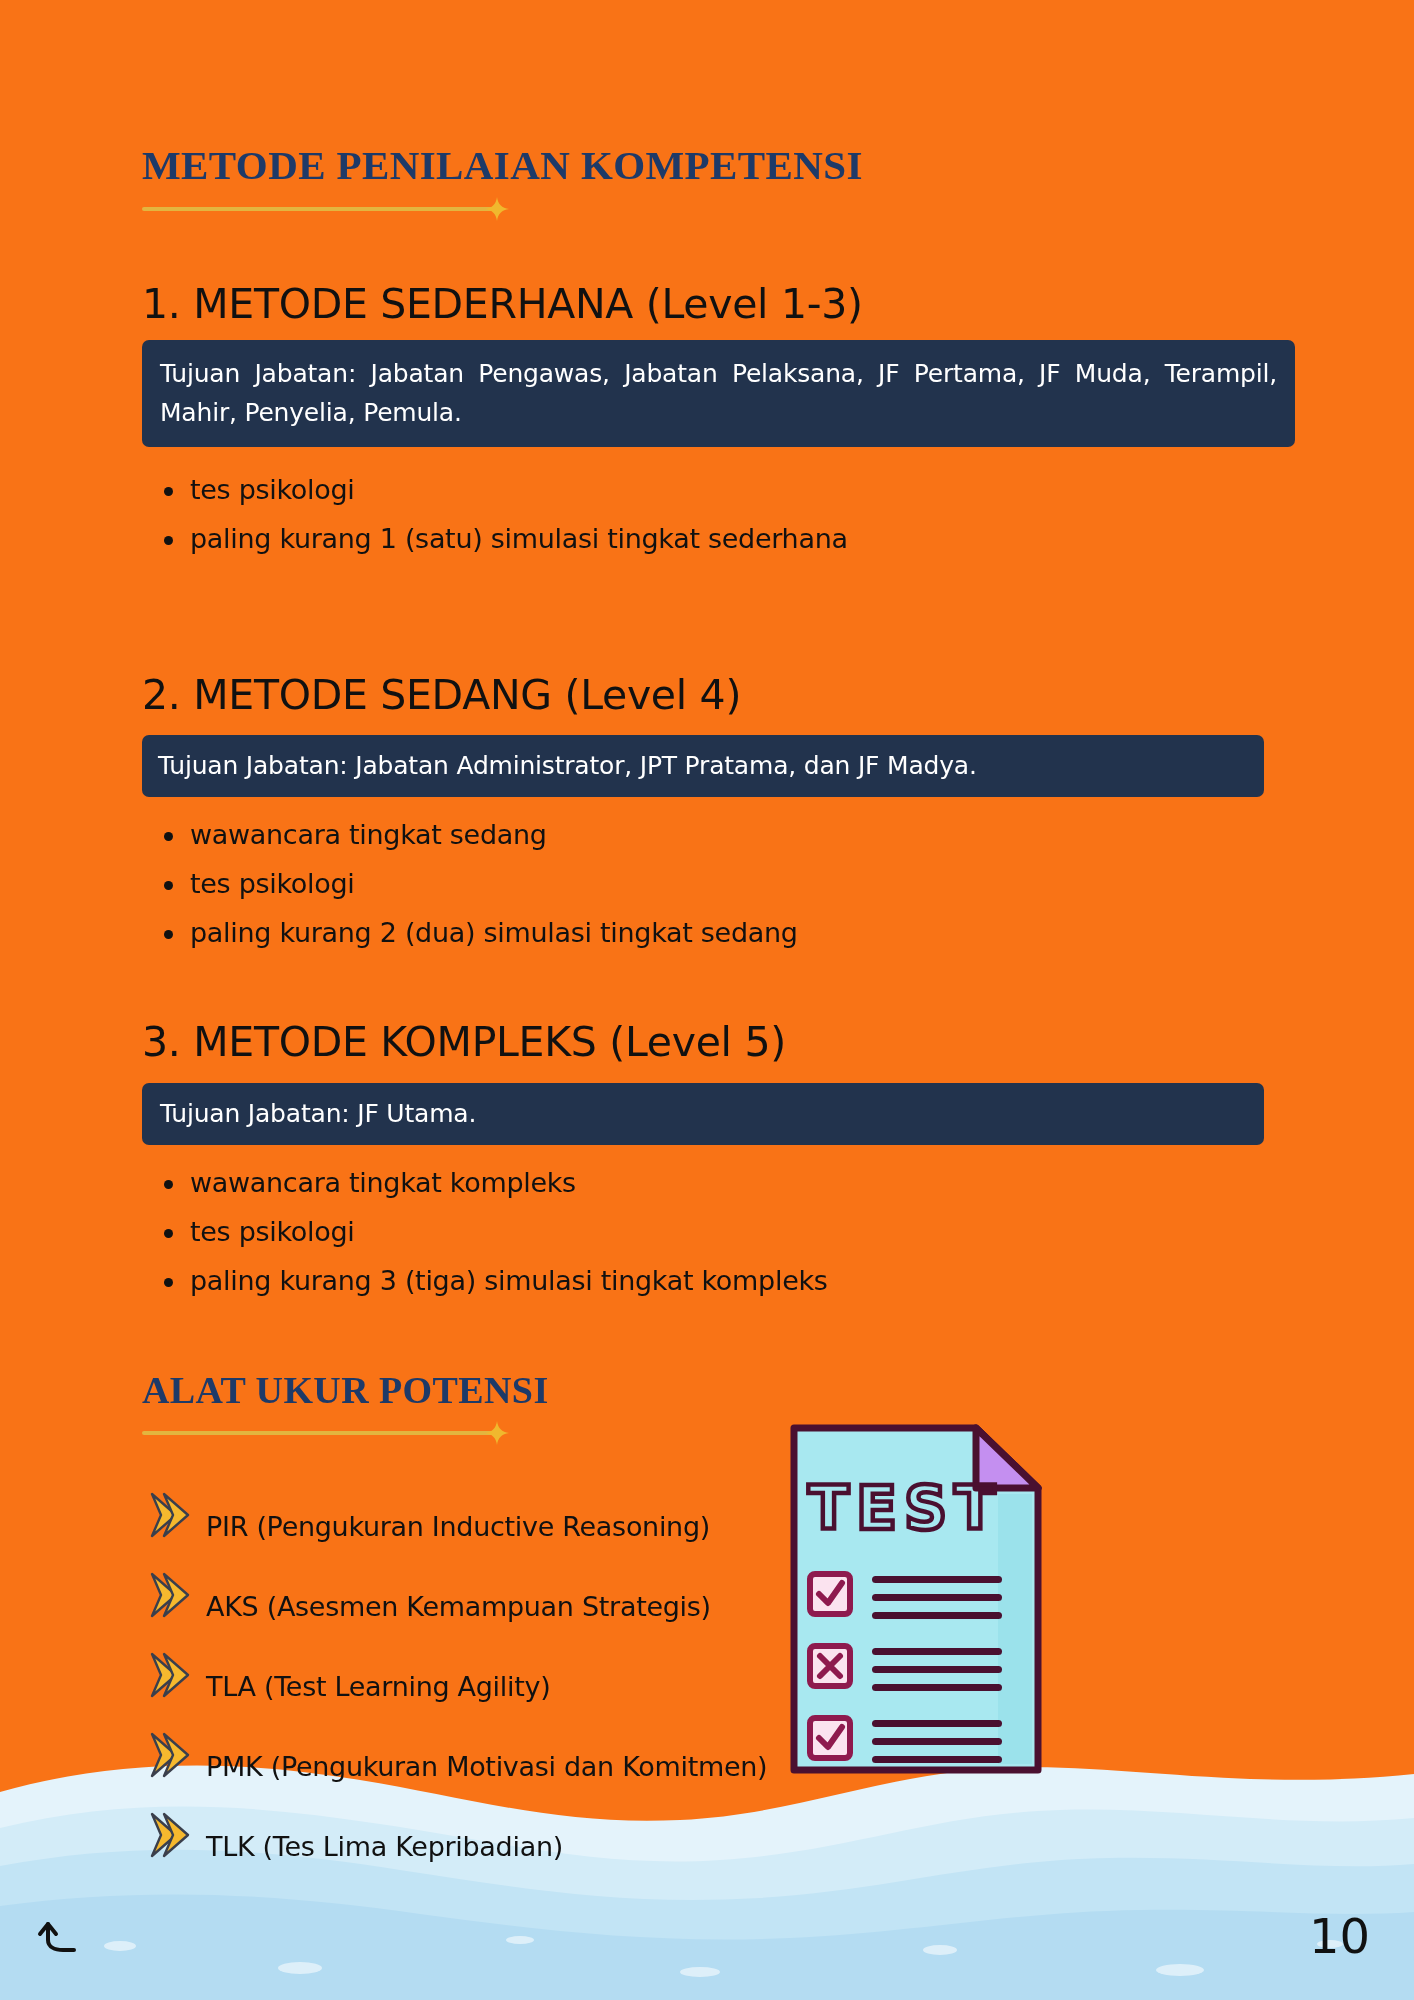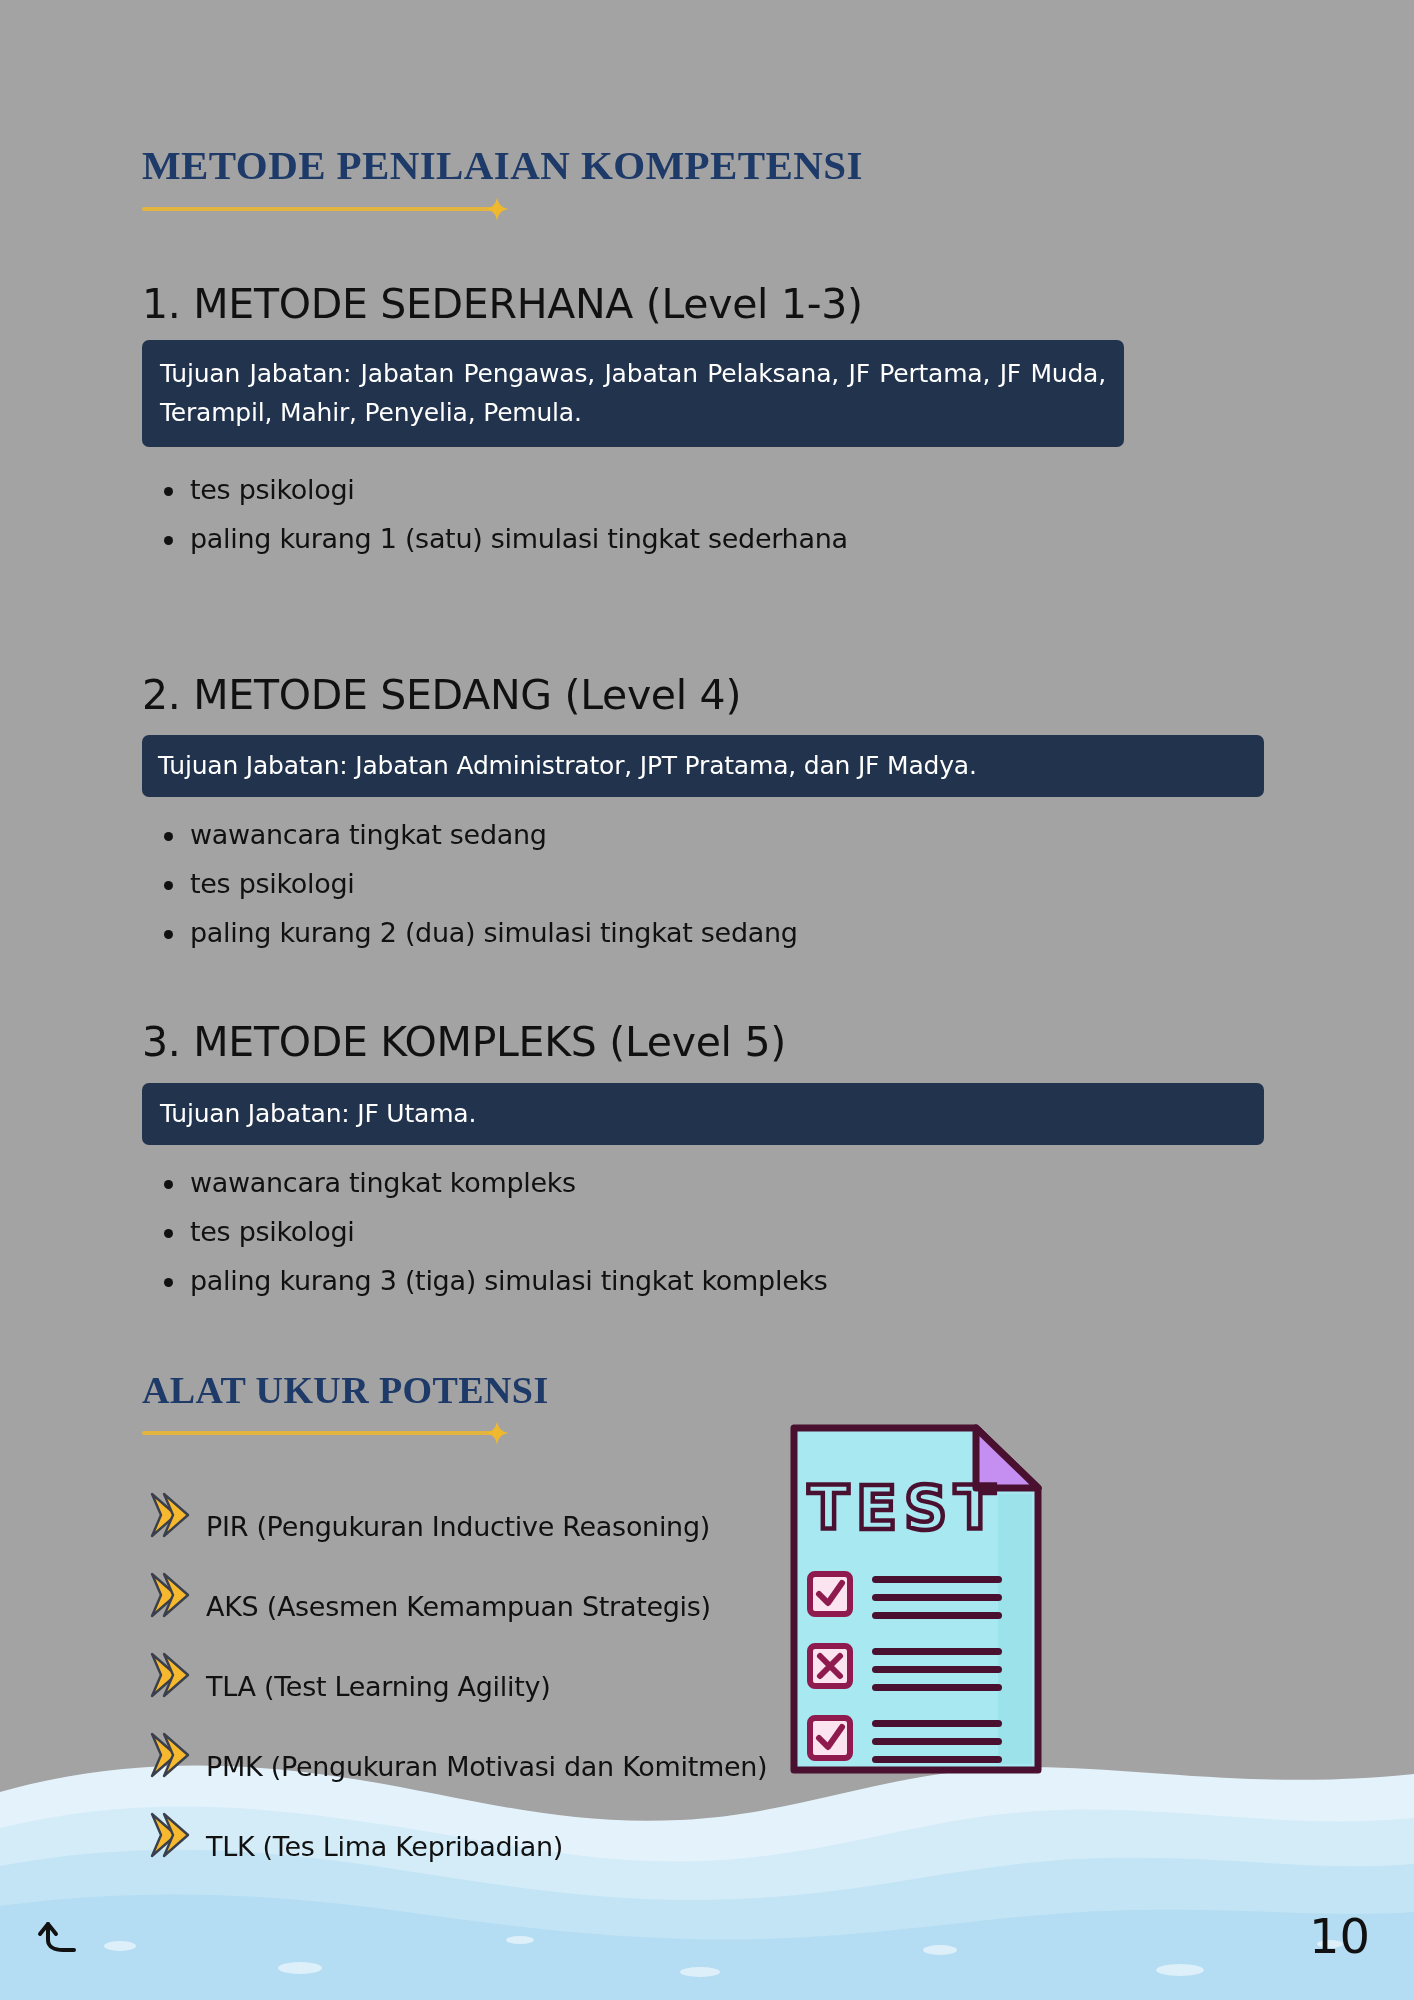--- a/index.html
+++ b/index.html
@@ -13,21 +13,21 @@
     font-family: "Liberation Sans", sans-serif;
     background: #ffffff;
     position: relative;
     overflow: hidden;
   }
 
   .page {
     position: relative;
     width: 1414px;
     height: 2000px;
-    background: #a3a3a3;
+    background: #f97316;
     overflow: hidden;
   }
 
   
   .waves {
     position: absolute;
     left: 0;
     bottom: 0;
     width: 1414px;
     height: 300px;
@@ -220,21 +220,21 @@
 
   <div class="divider-wrap" id="divider-1">
     <div class="divider-line"></div>
     <svg class="divider-star" viewBox="0 0 26 26">
       <path d="M13,1 C13.9,8.1 17.9,12.1 25,13 C17.9,13.9 13.9,17.9 13,25 C12.1,17.9 8.1,13.9 1,13 C8.1,12.1 12.1,8.1 13,1 Z" fill="#f0b82e"></path>
     </svg>
   </div>
 
   <div class="section-heading" style="left:142px; top:285px;">1.  METODE SEDERHANA (Level 1-3)</div>
 
-  <div class="banner" style="left:142px; top:340px; width:982px;">Tujuan Jabatan: Jabatan Pengawas, Jabatan Pelaksana, JF Pertama, JF Muda, Terampil, Mahir, Penyelia, Pemula.</div>
+  <div class="banner" style="left:142px; top:340px; width:1153px;">Tujuan Jabatan: Jabatan Pengawas, Jabatan Pelaksana, JF Pertama, JF Muda, Terampil, Mahir, Penyelia, Pemula.</div>
 
   <ul class="bullets" style="left:142px; top:465px;">
     <li>tes psikologi</li>
     <li>paling kurang 1 (satu) simulasi tingkat sederhana</li>
   </ul>
 
   <div class="section-heading" style="left:142px; top:676px;">2. METODE SEDANG (Level 4)</div>
 
   <div class="banner single" style="left:142px; top:735px; width:1122px;padding-left:16px;">Tujuan Jabatan: Jabatan Administrator, JPT Pratama, dan JF Madya.</div>
 

